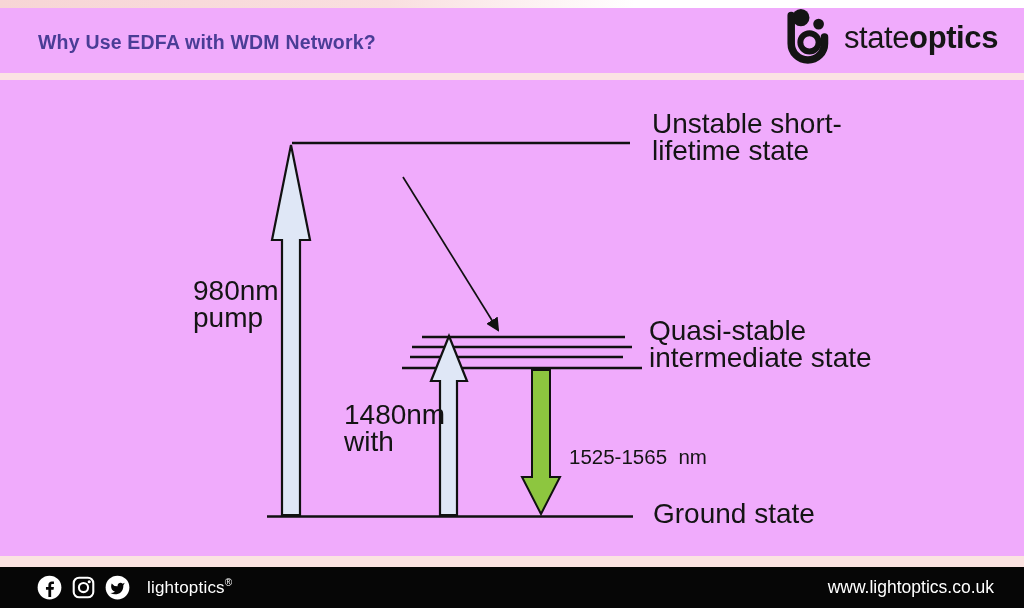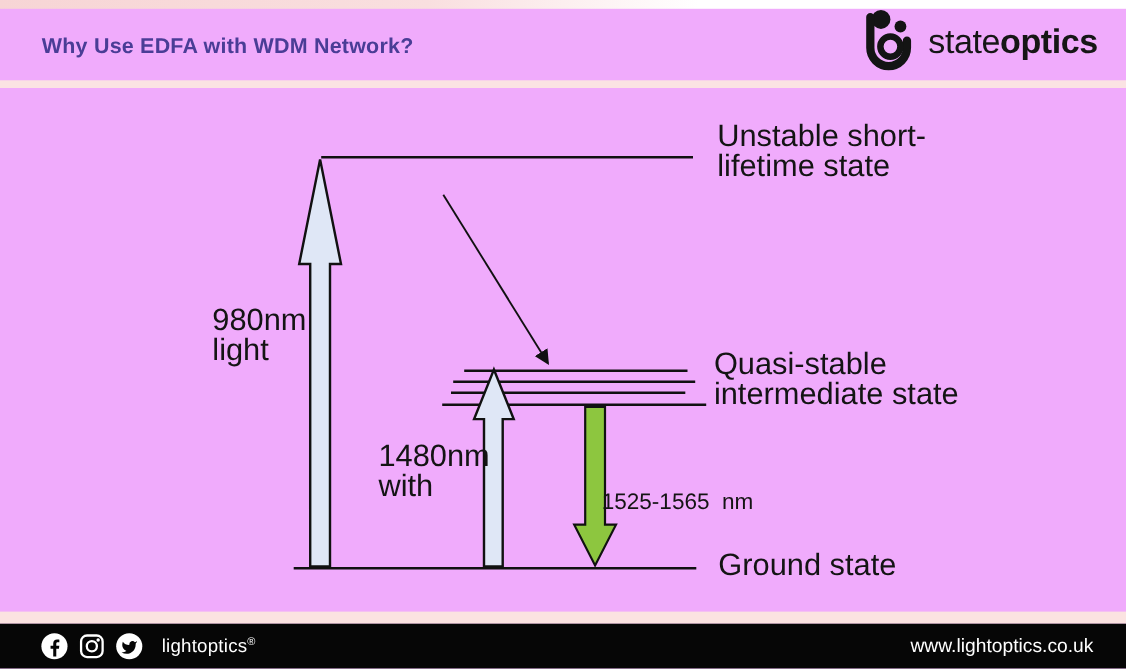--- a/index.html
+++ b/index.html
@@ -15,21 +15,21 @@
   .logo-text{font-size:31px;color:#161616;letter-spacing:-.4px;margin-left:3px;line-height:1;}
   .lt-light{font-weight:400;}
   .lt-bold{font-weight:700;}
   .divider{position:absolute;top:73px;left:0;width:100%;height:7px;background:#fbe3e3;}
   
   .diagram-svg{position:absolute;left:0;top:0;width:1024px;height:608px;}
   .lvl{stroke:#111;stroke-width:2.3;}
   .dlabel{position:absolute;color:#141414;font-size:28px;line-height:27px;white-space:pre-wrap;}
   .lbl-980{left:193px;top:277px;}
   .lbl-1480{left:344px;top:401px;}
-  .lbl-emission{left:547px;top:443px;font-size:20.5px;}
+  .lbl-emission{left:569px;top:443px;font-size:20.5px;}
   .lbl-unstable{left:652px;top:110px;}
   .lbl-quasi{left:649px;top:317px;}
   .lbl-ground{left:653px;top:500px;}
   
   .footer-strip{position:absolute;left:0;top:556px;width:100%;height:11px;background:#fbe3e1;}
   .footer{position:absolute;left:0;top:567px;width:100%;height:41px;background:#060606;
           display:flex;align-items:center;box-sizing:border-box;padding:0 30px 0 37px;gap:9px;}
   .social{width:25px;height:25px;display:block;cursor:pointer;}
   .brand{color:#ffffff;font-size:17px;margin-left:8px;letter-spacing:.2px;}
   .reg{font-size:10px;vertical-align:super;}
@@ -74,21 +74,21 @@
       <polygon points="291,145 272,240 282,240 282,515 300,515 300,240 310,240" stroke="#111" stroke-width="2.2" stroke-linejoin="miter" fill="#dfe7f6"></polygon>
 
       <polygon points="449,336 431,381 440,381 440,515 457,515 457,381 467,381" stroke="#111" stroke-width="2.2" stroke-linejoin="miter" fill="#dfe7f6"></polygon>
 
       <polygon points="532,370 550,370 550,477 560,477 541,514 522,477 532,477" stroke="#111" stroke-width="2" stroke-linejoin="miter" fill="#8dc63f"></polygon>
 
       <line x1="403" y1="177" x2="498" y2="330" stroke="#111" stroke-width="1.7" marker-end="url(#ah)"></line>
     </svg>
 
     <div class="dlabel lbl-980">980nm
-light</div>
+pump</div>
     <div class="dlabel lbl-1480">1480nm
 with</div>
     <div class="dlabel lbl-emission">1525-1565  nm</div>
     <div class="dlabel lbl-unstable">Unstable short-
 lifetime state</div>
     <div class="dlabel lbl-quasi">Quasi-stable
 intermediate state</div>
     <div class="dlabel lbl-ground">Ground state</div>
   </main>
 

